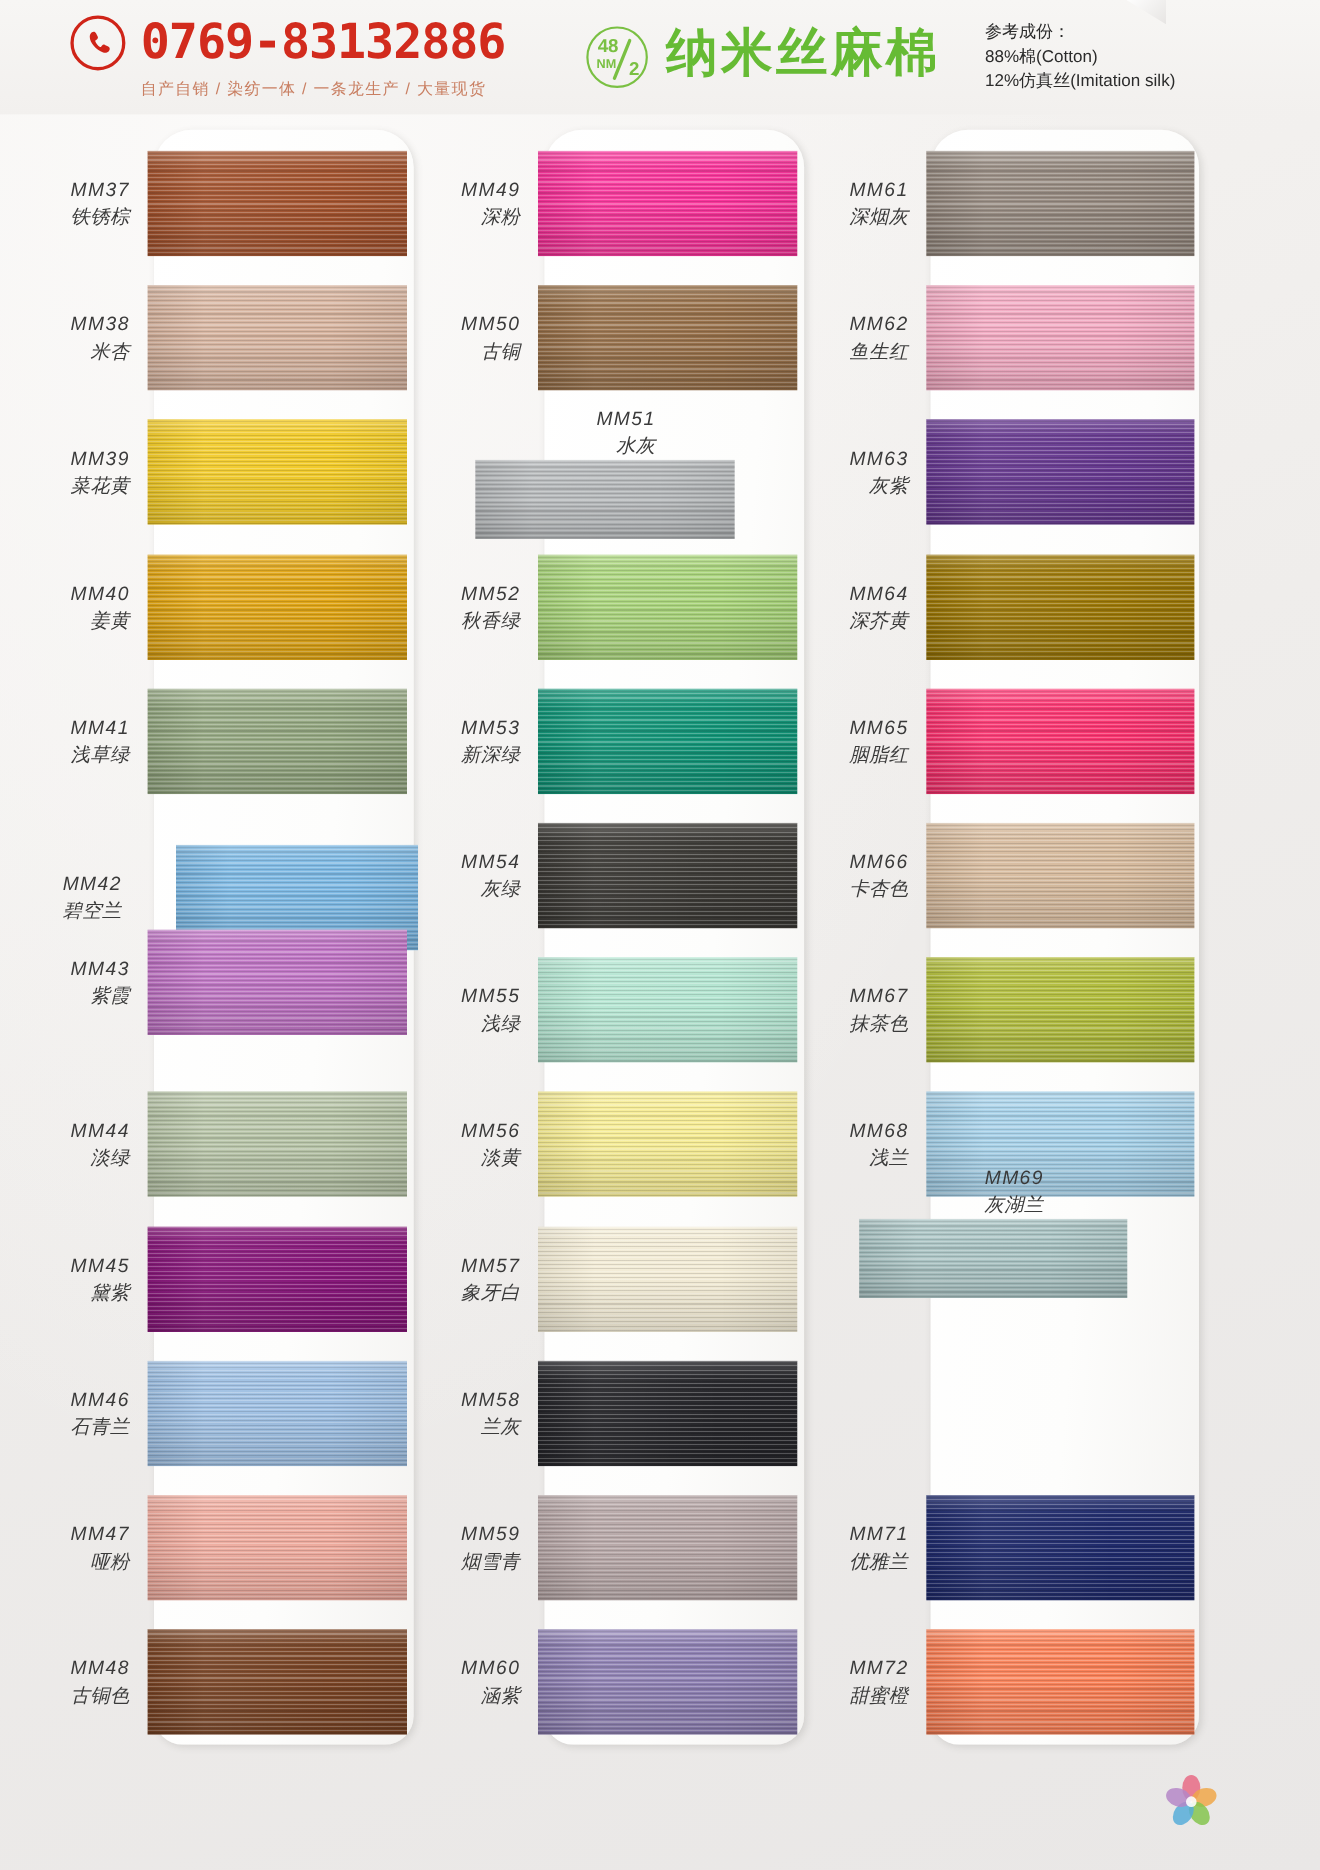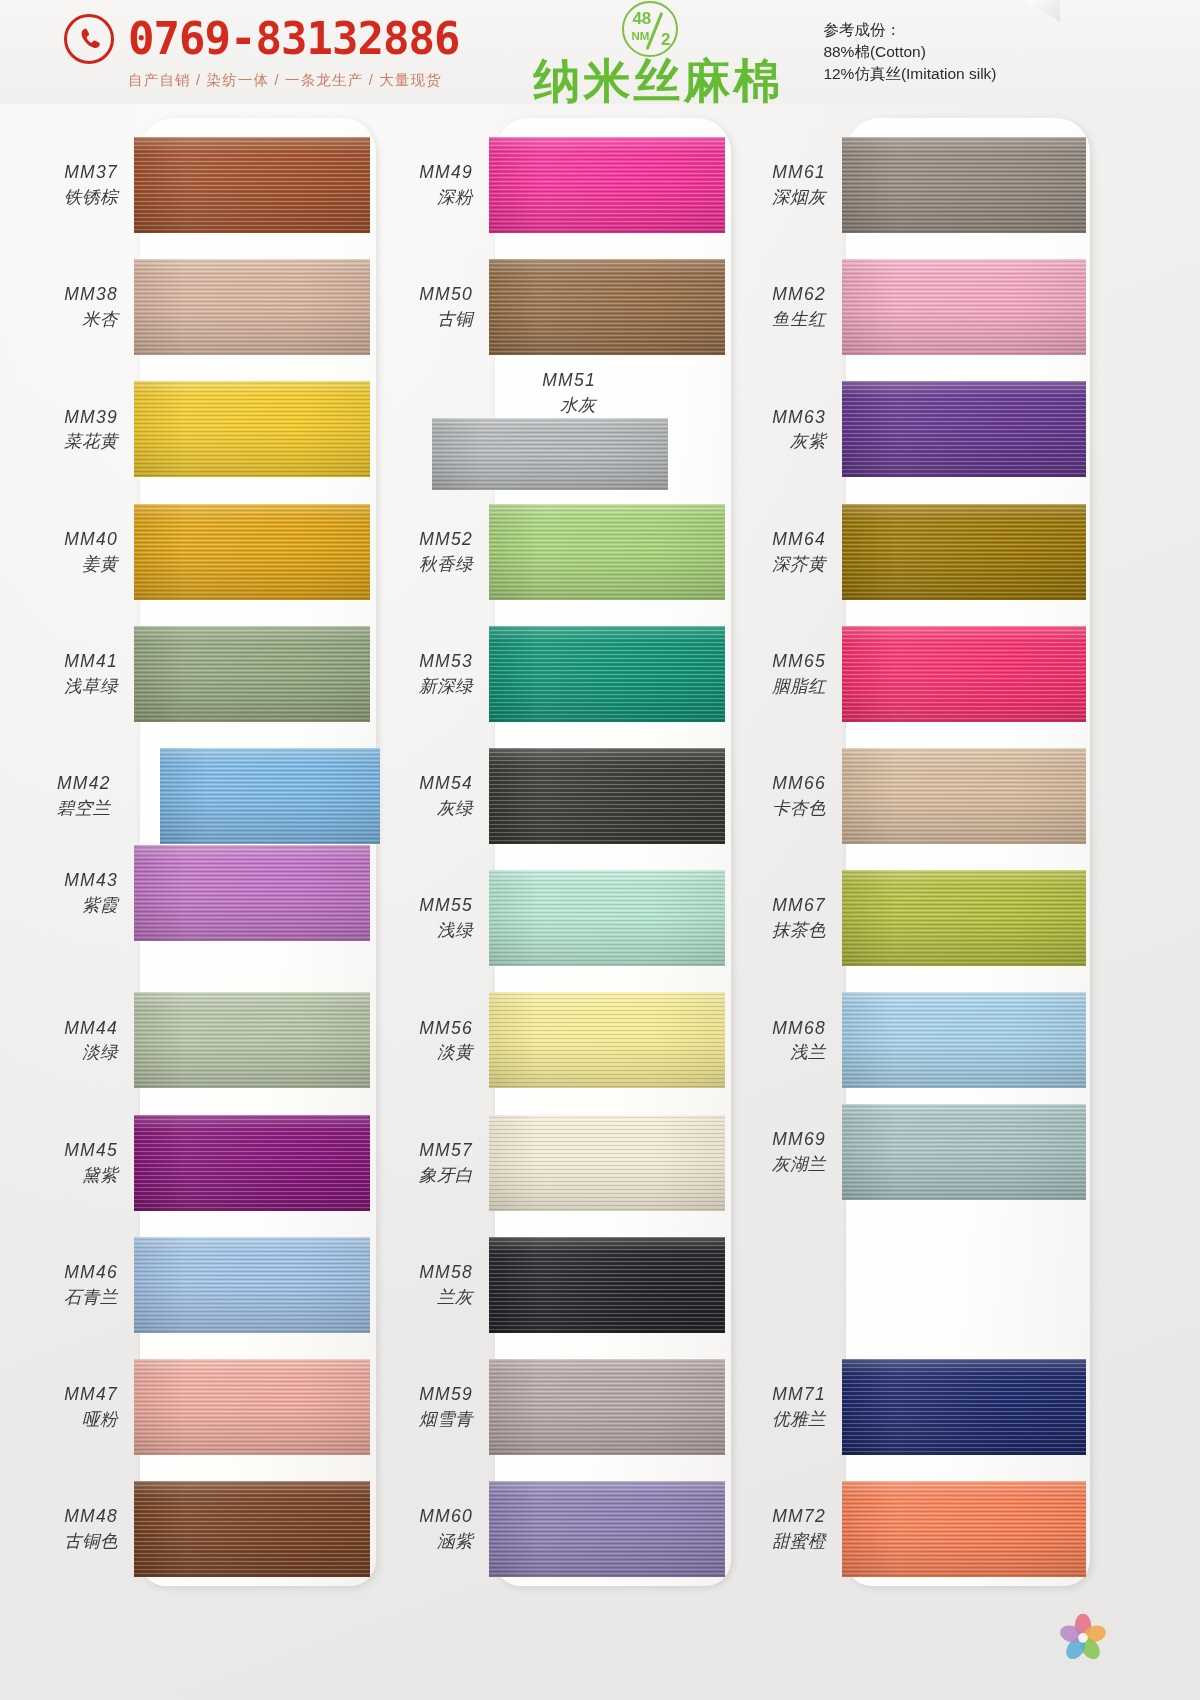--- a/index.html
+++ b/index.html
@@ -63,23 +63,22 @@
     font-size: 14.5px;
     color: #c97f62;
     letter-spacing: 1.2px;
     margin-top: 7px;
     margin-left: 64px;
     white-space: nowrap;
   }
 
   .title-block {
     display: flex;
-    align-items: center;
+    align-items: flex-start;
     margin-left: 74px;
-    flex-direction: column;
   }
   .nm-badge {
     width: 56px; height: 56px;
     border: 2.5px solid #7ac043;
     border-radius: 50%;
     position: relative;
     flex: none;
     margin-right: 16px;
   }
   .nm-badge .nm-48 {
@@ -322,21 +321,21 @@
           <div class="swatch-label">
             <span class="code">MM41</span>
             <span class="cname">浅草绿</span>
           </div>
           <div class="yarn">
             <div class="base" style="background: rgb(147, 166, 128);"></div>
             <div class="threads"></div>
             <div class="shade"></div>
           </div>
         </div>
-        <div class="swatch-row" style="top: 617px; gap: 33px;">
+        <div class="swatch-row" style="top: 637px; gap: 33px;">
           <div class="swatch-label">
             <span class="code">MM42</span>
             <span class="cname">碧空兰</span>
           </div>
           <div class="yarn">
             <div class="base" style="background: rgb(124, 184, 227);"></div>
             <div class="threads"></div>
             <div class="shade"></div>
           </div>
         </div>
@@ -629,21 +628,21 @@
           <div class="swatch-label">
             <span class="code">MM68</span>
             <span class="cname">浅兰</span>
           </div>
           <div class="yarn">
             <div class="base" style="background: rgb(165, 208, 232);"></div>
             <div class="threads"></div>
             <div class="shade"></div>
           </div>
         </div>
-        <div class="swatch-row" style="top: 973px;">
+        <div class="swatch-row" style="top: 940px; flex-direction: column;">
           <div class="swatch-label">
             <span class="code">MM69</span>
             <span class="cname">灰湖兰</span>
           </div>
           <div class="yarn">
             <div class="base" style="background: rgb(168, 194, 194);"></div>
             <div class="threads"></div>
             <div class="shade"></div>
           </div>
         </div>

